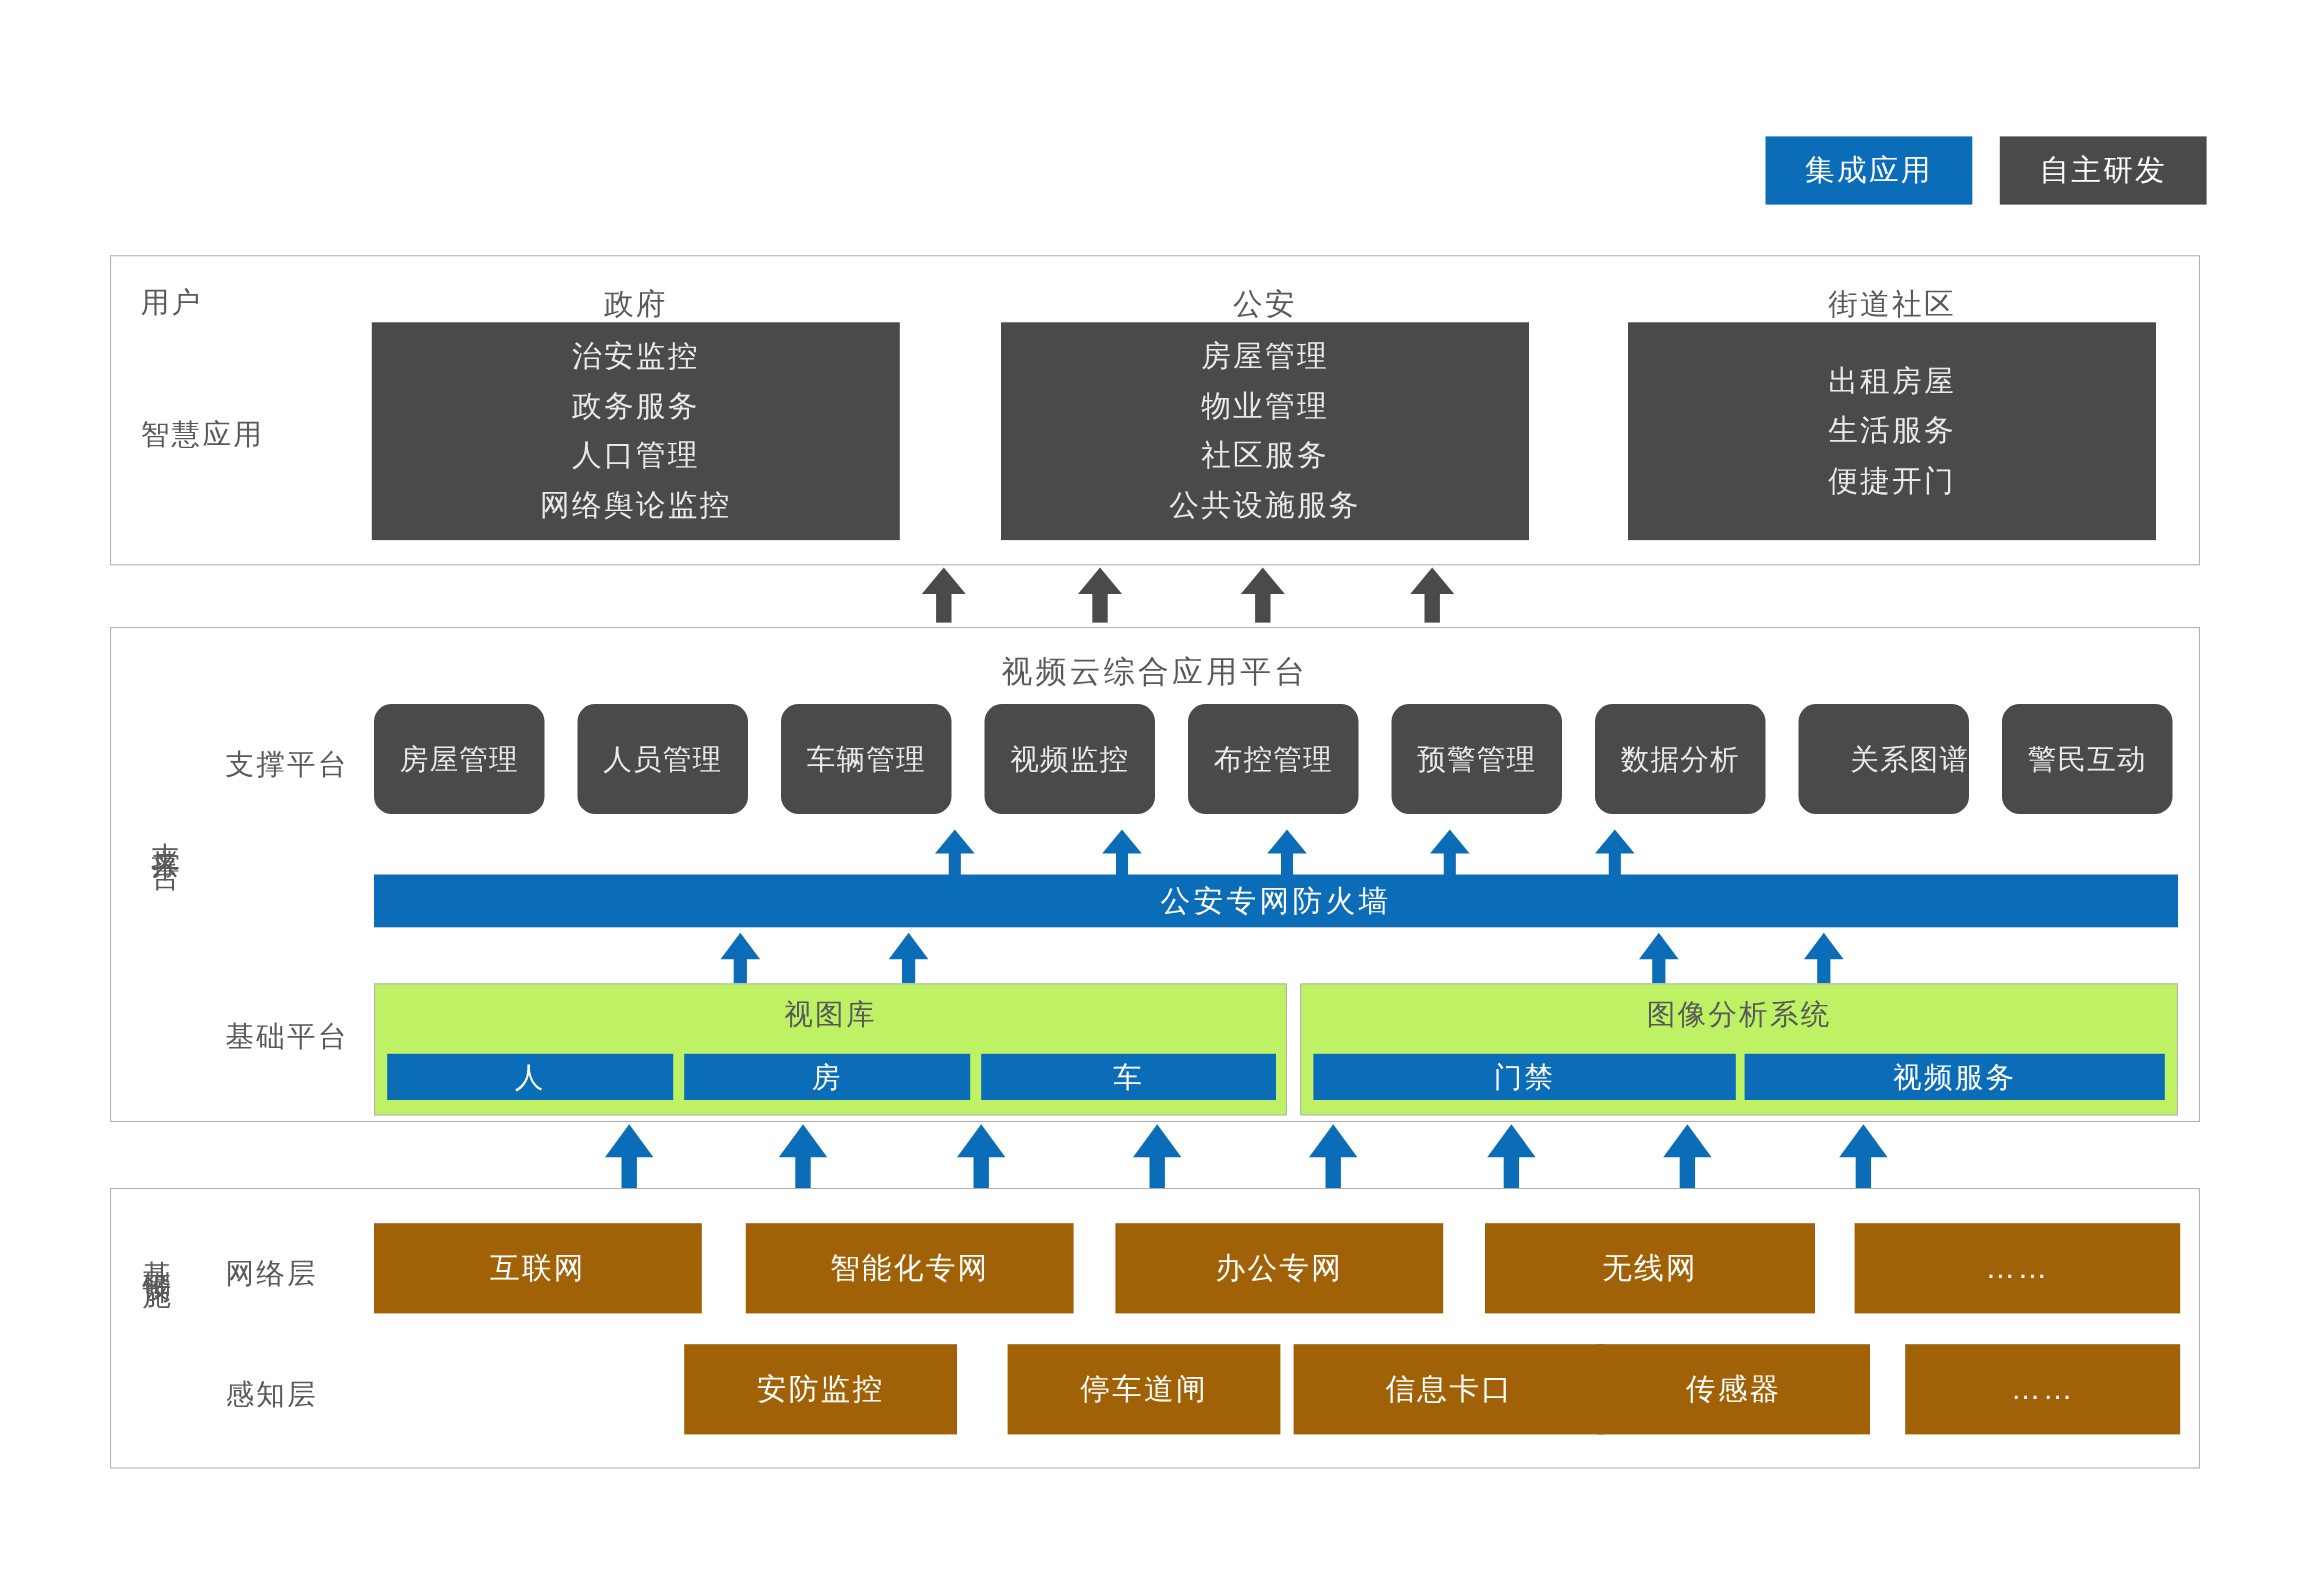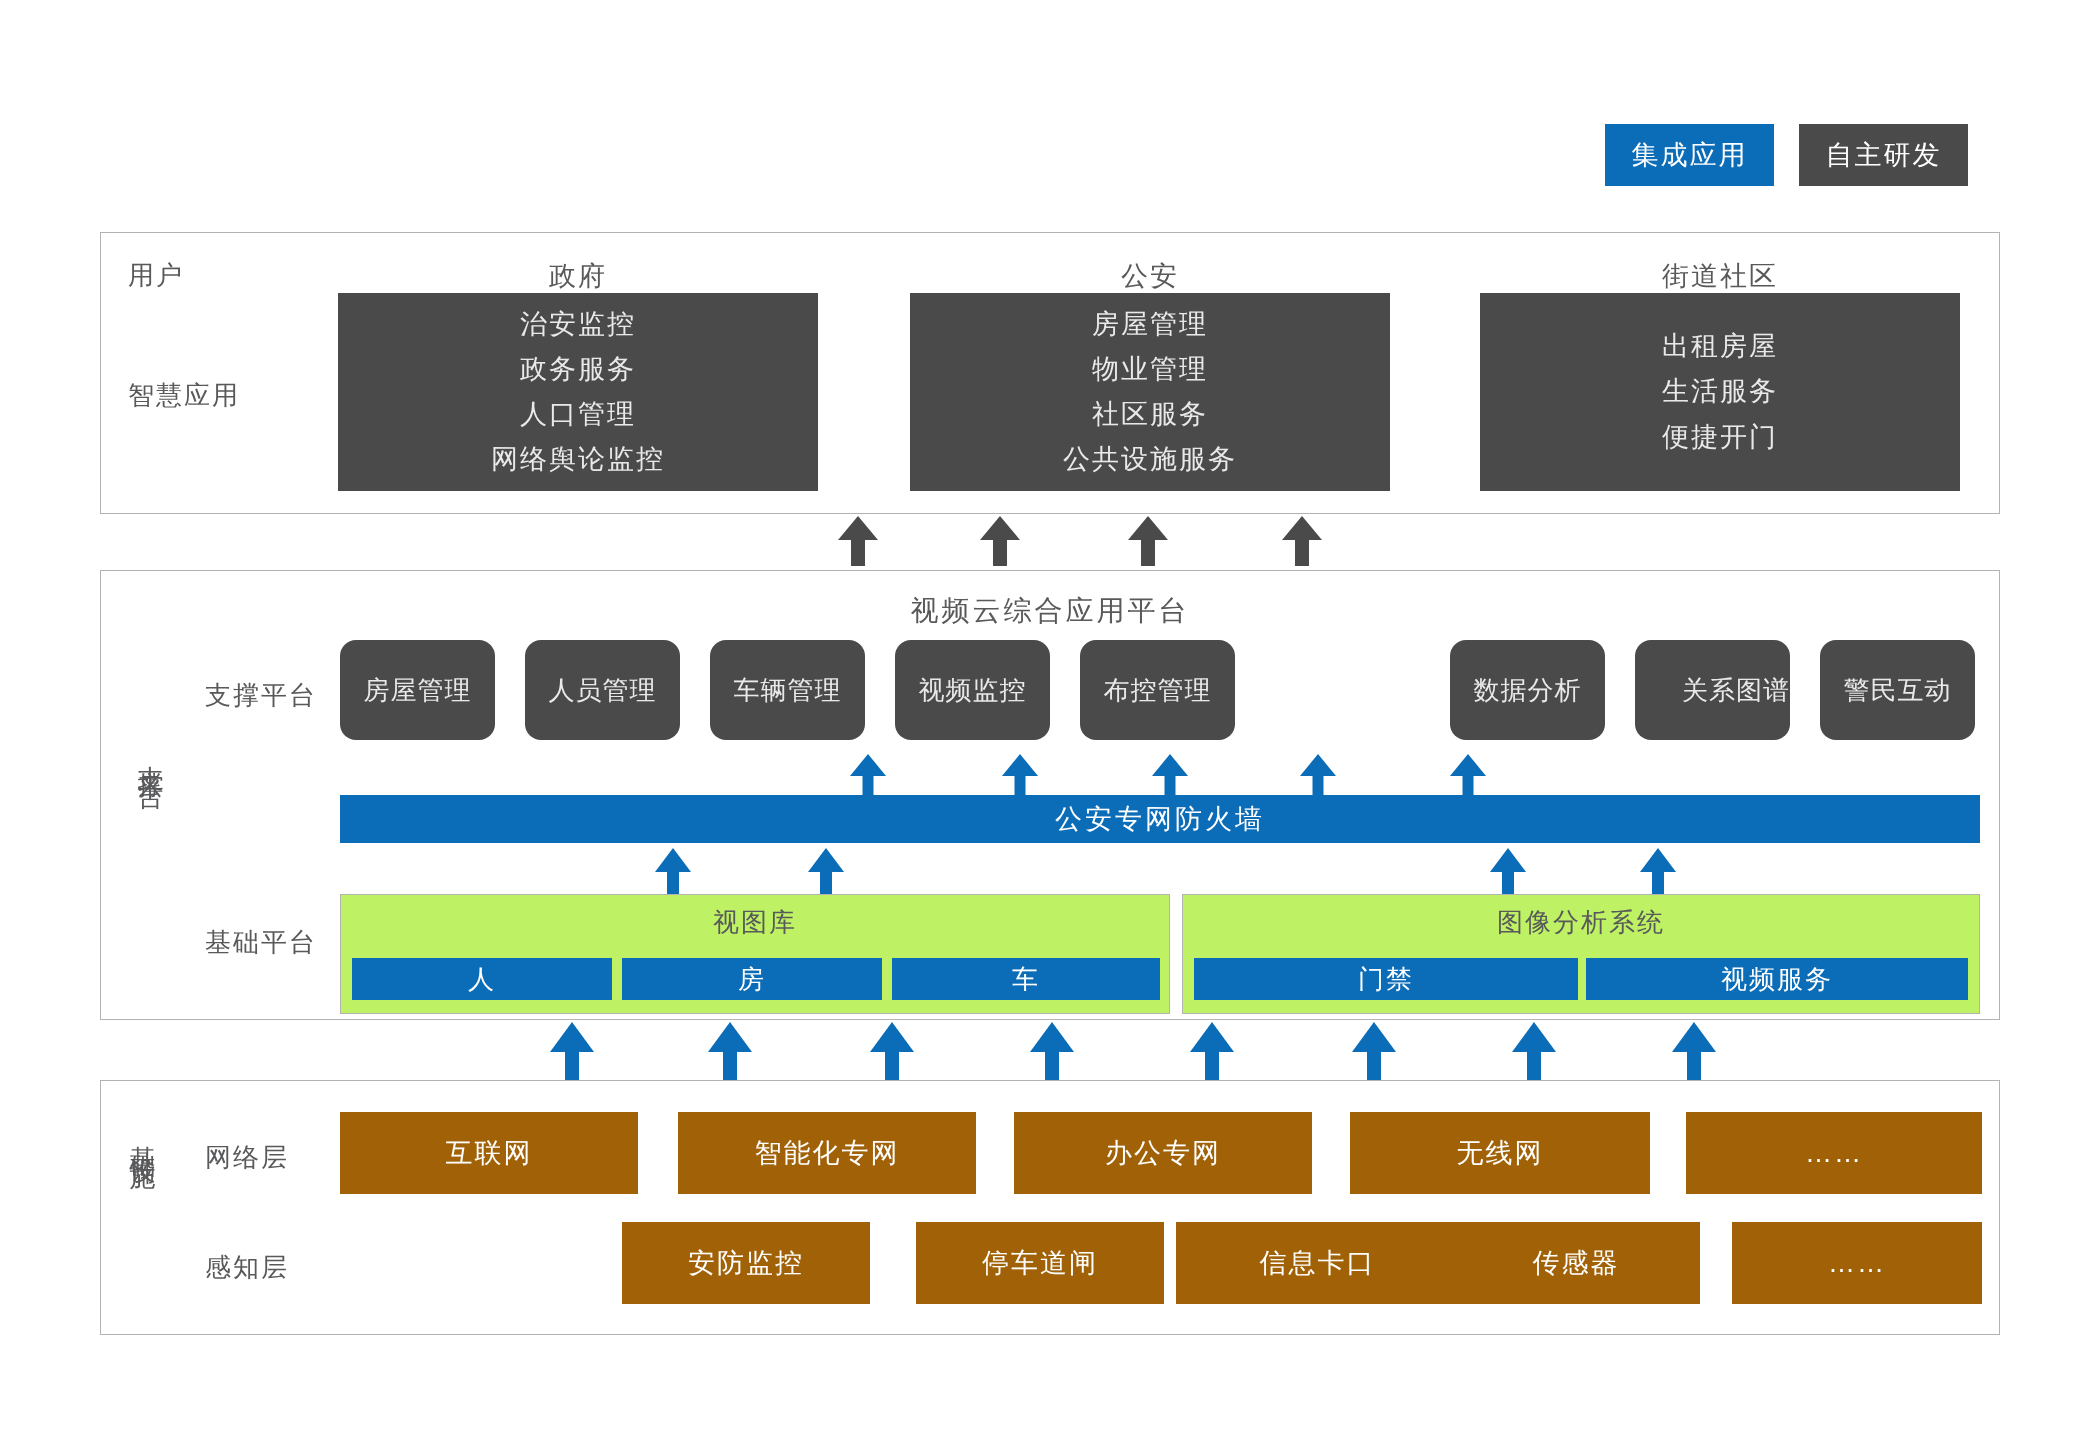--- a/index.html
+++ b/index.html
@@ -20,21 +20,21 @@
 
   
   .legend {
     position: absolute;
     top: 124px;
     left: 1605px;
     display: flex;
     gap: 25px;
   }
   .legend-chip {
-    width: 169px;
+    width: 188px;
     height: 62px;
     display: flex;
     align-items: center;
     justify-content: center;
     color: #ffffff;
     font-size: 27px;
     letter-spacing: 2px;
   }
   .legend-chip.blue { background: #0b6cb8; }
   .legend-chip.dark { background: #4a4a4a; }
@@ -269,20 +269,21 @@
   <div id="platform-title">视频云综合应用平台</div>
 
   <div class="side-label" style="left:205px; top:678px;">支撑平台</div>
   <div class="side-label" style="left:205px; top:925px;">基础平台</div>
 
   <div class="sp-btn" style="left:340px;">房屋管理</div>
   <div class="sp-btn" style="left:525px;">人员管理</div>
   <div class="sp-btn" style="left:710px;">车辆管理</div>
   <div class="sp-btn" style="left:895px;">视频监控</div>
   <div class="sp-btn" style="left:1080px;">布控管理</div>
+  <div class="sp-btn" style="left:1265px;">预警管理</div>
   <div class="sp-btn" style="left:1450px;">数据分析</div>
   <div class="sp-btn" style="left:1635px;padding-left:47px;">关系图谱</div>
   <div class="sp-btn" style="left:1820px;">警民互动</div>
 
   <div class="arrow" style="left:850px; top:754px; width:36px; height:42px;">
     <div class="head" style="border-width:0 18px 22px 18px; border-color:transparent transparent #0b6cb8 transparent;"></div>
     <div class="shaft" style="width:11px; height:22px; background:#0b6cb8;"></div>
   </div>
   <div class="arrow" style="left:1002px; top:754px; width:36px; height:42px;">
     <div class="head" style="border-width:0 18px 22px 18px; border-color:transparent transparent #0b6cb8 transparent;"></div>

